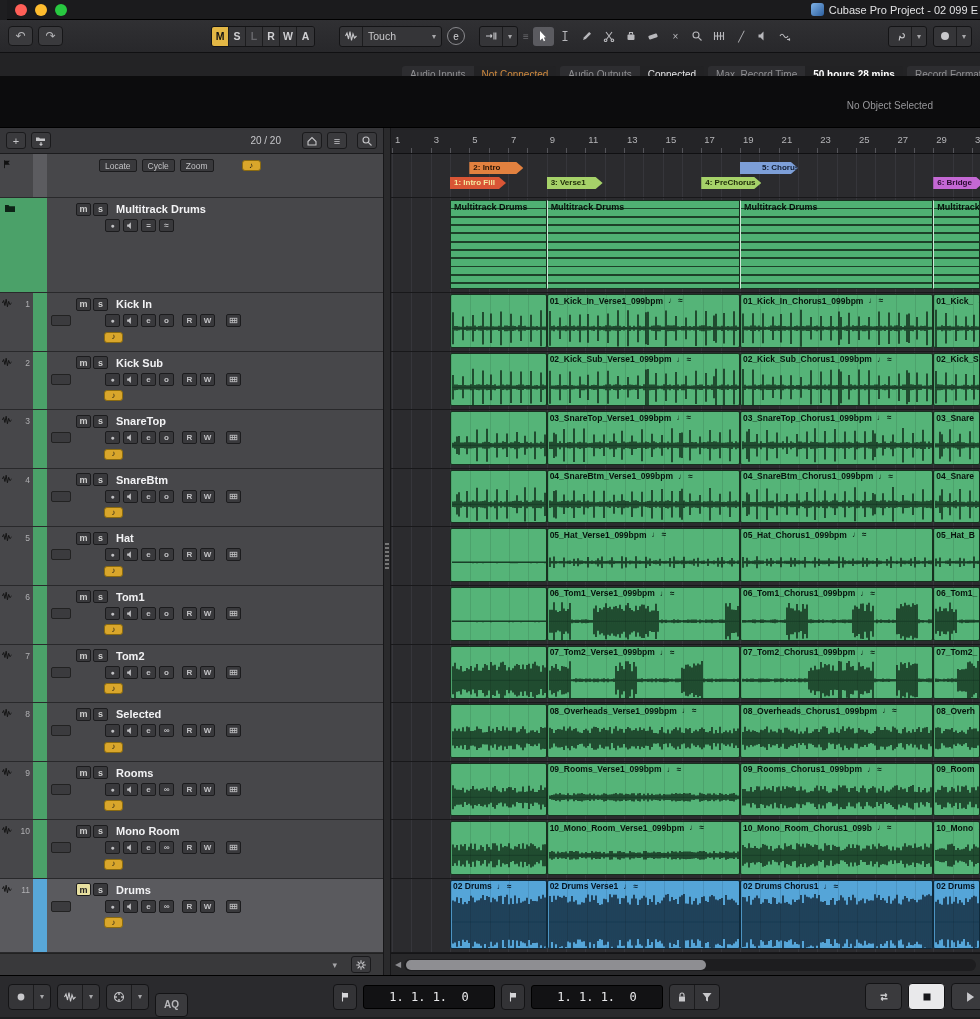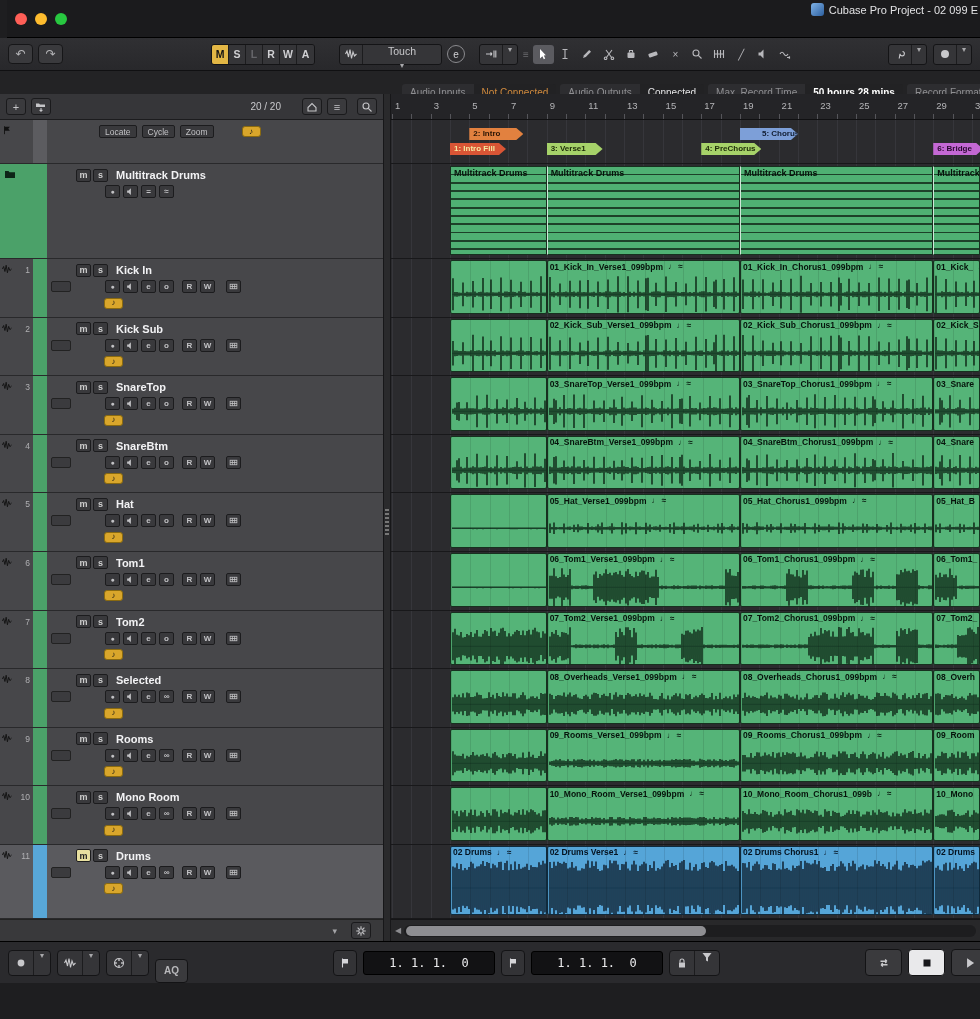--- a/index.html
+++ b/index.html
@@ -1,37 +1,37 @@
 <!DOCTYPE html>
 <html><head>
 <meta charset="utf-8">
 <style>
 *{margin:0;padding:0;box-sizing:border-box;font-family:"Liberation Sans",sans-serif;}
 html,body{background:#000;}
 #app{position:relative;width:980px;height:1019px;background:#1e1e20;overflow:hidden;color:#ccc;}
 
 
-#titlebar{height:38px;background:#1b1b1d;border-bottom:1px solid #000;display:flex;align-items:center;position:relative;margin-left:7px;}
+#titlebar{height:20px;background:#1b1b1d;border-bottom:1px solid #000;display:flex;align-items:center;position:relative;margin-left:7px;}
 .tl{width:12px;height:12px;border-radius:50%;margin-left:8px;display:inline-block;}
 .tl.red{background:#ff5f57;}.tl.yel{background:#febc2e;}.tl.grn{background:#28c840;}
 #title{position:absolute;right:2px;top:3px;font-size:11px;color:#e2e2e4;display:flex;align-items:center;gap:5px;white-space:nowrap;}
 .appicon{width:13px;height:13px;border-radius:3px;background:linear-gradient(135deg,#7fb3e8,#2d5f9e);display:inline-block;}
 
 
 #toolbar{height:33px;background:linear-gradient(#303033,#28282b);border-bottom:1px solid #101012;display:flex;align-items:center;gap:5px;padding:0 8px;}
 .ur{width:25px;height:20px;background:#3a3a3d;border:1px solid #161618;border-radius:4px;color:#b5b5b8;font-size:12px;line-height:17px;}
 .sp150{width:138px;}.sp18{width:14px;}.sp6{width:4px;}
 #autogrp{display:flex;border:1px solid #141416;border-radius:3px;overflow:hidden;}
 .aseg{width:17px;height:19px;background:#353538;color:#d0d0d3;font-size:10.5px;font-weight:bold;text-align:center;line-height:19px;border-right:1px solid #1c1c1e;cursor:default;}
 .aseg:last-child{border-right:0;}
 .aseg.on{background:#e3b745;color:#141414;}
 .aseg.dim{color:#66666a;}
 .tgroup{display:flex;align-items:center;background:#353538;border:1px solid #141416;border-radius:3px;height:21px;}
 .gseg{display:flex;align-items:center;padding:0 5px;height:100%;border-right:1px solid #1c1c1e;color:#c8c8cb;font-size:10.5px;gap:4px;}
-.gseg:last-child{border-right:0;flex-direction:column;}
+.gseg:last-child{border-right:0;}
 .dd{font-size:8px;color:#a8a8ab;}
 .ebtn{width:18px;height:18px;border-radius:50%;border:1px solid #8a8a8e;background:transparent;color:#d0d0d3;font-size:10px;line-height:15px;}
 .handle{color:#6a6a6e;font-size:10px;letter-spacing:-1px;}
 #toolsgrp{display:flex;gap:1px;}
 .tool{width:21px;height:19px;background:transparent;border:0;color:#b8b8bc;display:flex;align-items:center;justify-content:center;border-radius:3px;font-size:11px;}
 .tool.sel{background:#5b5b60;color:#fff;}
 #tbright{margin-left:auto;display:flex;gap:6px;}
 .icn svg{display:block;}
 .icn svg [stroke]{stroke-width:1.1;}
 .icn-t{font-size:10px;}
@@ -309,20 +309,23 @@
       </div>
       <div class="seg">
         <span class="lab">Max. Record Time</span>
         <span class="val strong">50 hours 28 mins</span>
       </div>
       <div class="seg">
         <span class="lab">Record Format</span>
       </div>
     </div>
 
+  <div id="infoline">
+    <span class="txt">No Object Selected</span>
+  </div>
 
   <div id="main">
     <div id="panel">
       <div id="panel-header">
           <button class="ph">+</button>
           <button class="ph">
             <span class="icn">
               <svg viewBox="0 0 12 12" width="12" height="12">
                 <path d="M1 2.5 L4 2.5 L5 3.5 L10 3.5 L10 6 L1 6 Z" fill="currentColor"></path>
                 <path d="M6 7 L6 10 M4.6 8.8 L6 10.3 L7.4 8.8" fill="none" stroke="currentColor"></path>

